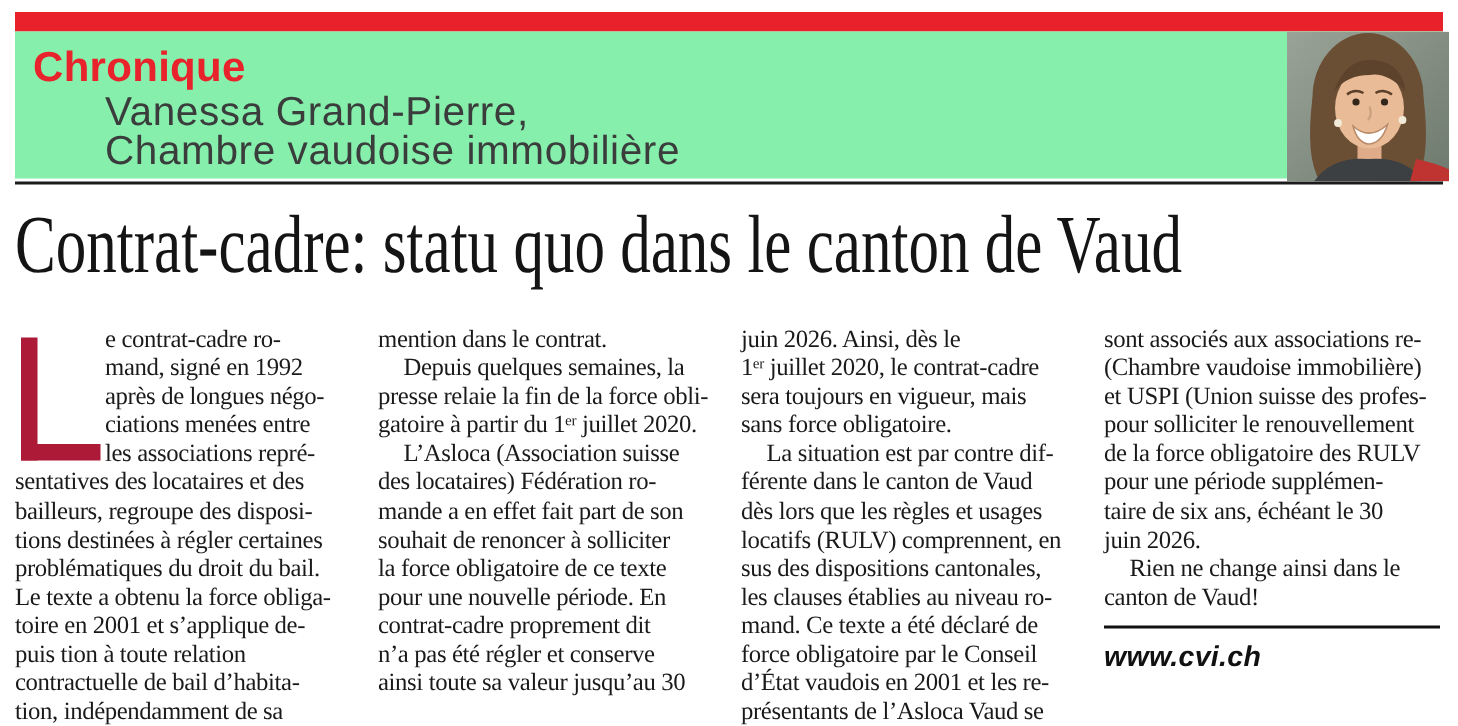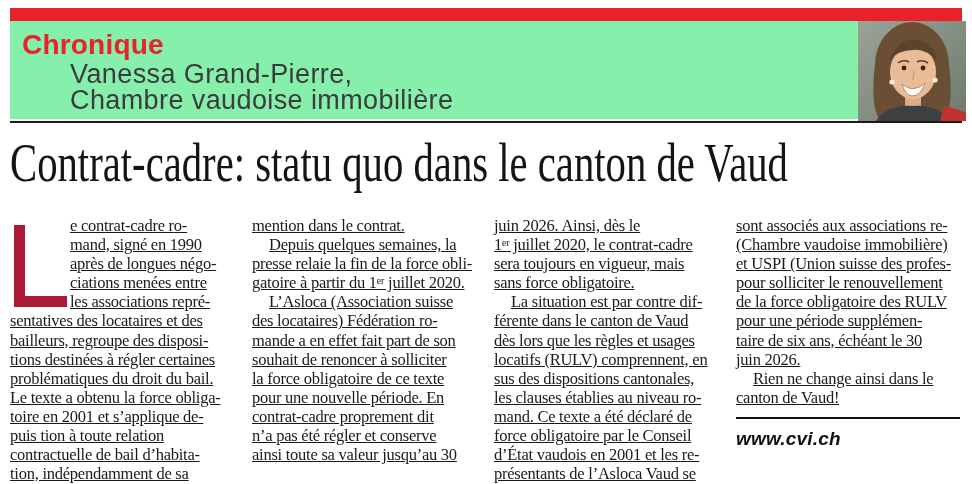--- a/index.html
+++ b/index.html
@@ -83,21 +83,20 @@
     width: 226px;
     flex: 0 0 226px;
   }
   .line {
     font-family: "Liberation Serif", serif;
     font-size: 16.5px;
     line-height: 19.1px;
     letter-spacing: -0.25px;
     color: #1a1a1a;
     white-space: nowrap;
-    text-decoration: underline;
   }
   .line.ind { text-indent: 17px; }
   .line.dc  { padding-left: 60px; }
   .dropcap {
     position: absolute;
     left: 4px; top: 9px;
     width: 53px; height: 82px;
     border-left: 11px solid #ac1a37;
     border-bottom: 11px solid #ac1a37;
   }
@@ -156,21 +155,21 @@
     <div class="rule"></div>
   </header>
 
   <h1 class="headline">Contrat-cadre: statu quo dans le canton de Vaud</h1>
 
   <main class="columns">
     <section class="col">
       <div class="dropcap"></div>
       <div class="lines">
           <div class="line dc">e contrat-cadre ro-</div>
-          <div class="line dc">mand, signé en 1990</div>
+          <div class="line dc">mand, signé en 1992</div>
           <div class="line dc">après de longues négo-</div>
           <div class="line dc">ciations menées entre</div>
           <div class="line dc">les associations repré-</div>
           <div class="line">sentatives des locataires et des</div>
           <div class="line">bailleurs, regroupe des disposi-</div>
           <div class="line">tions destinées à régler certaines</div>
           <div class="line">problématiques du droit du bail.</div>
           <div class="line">Le texte a obtenu la force obliga-</div>
           <div class="line">toire en 2001 et s’applique de-</div>
           <div class="line">puis tion à toute relation</div>

